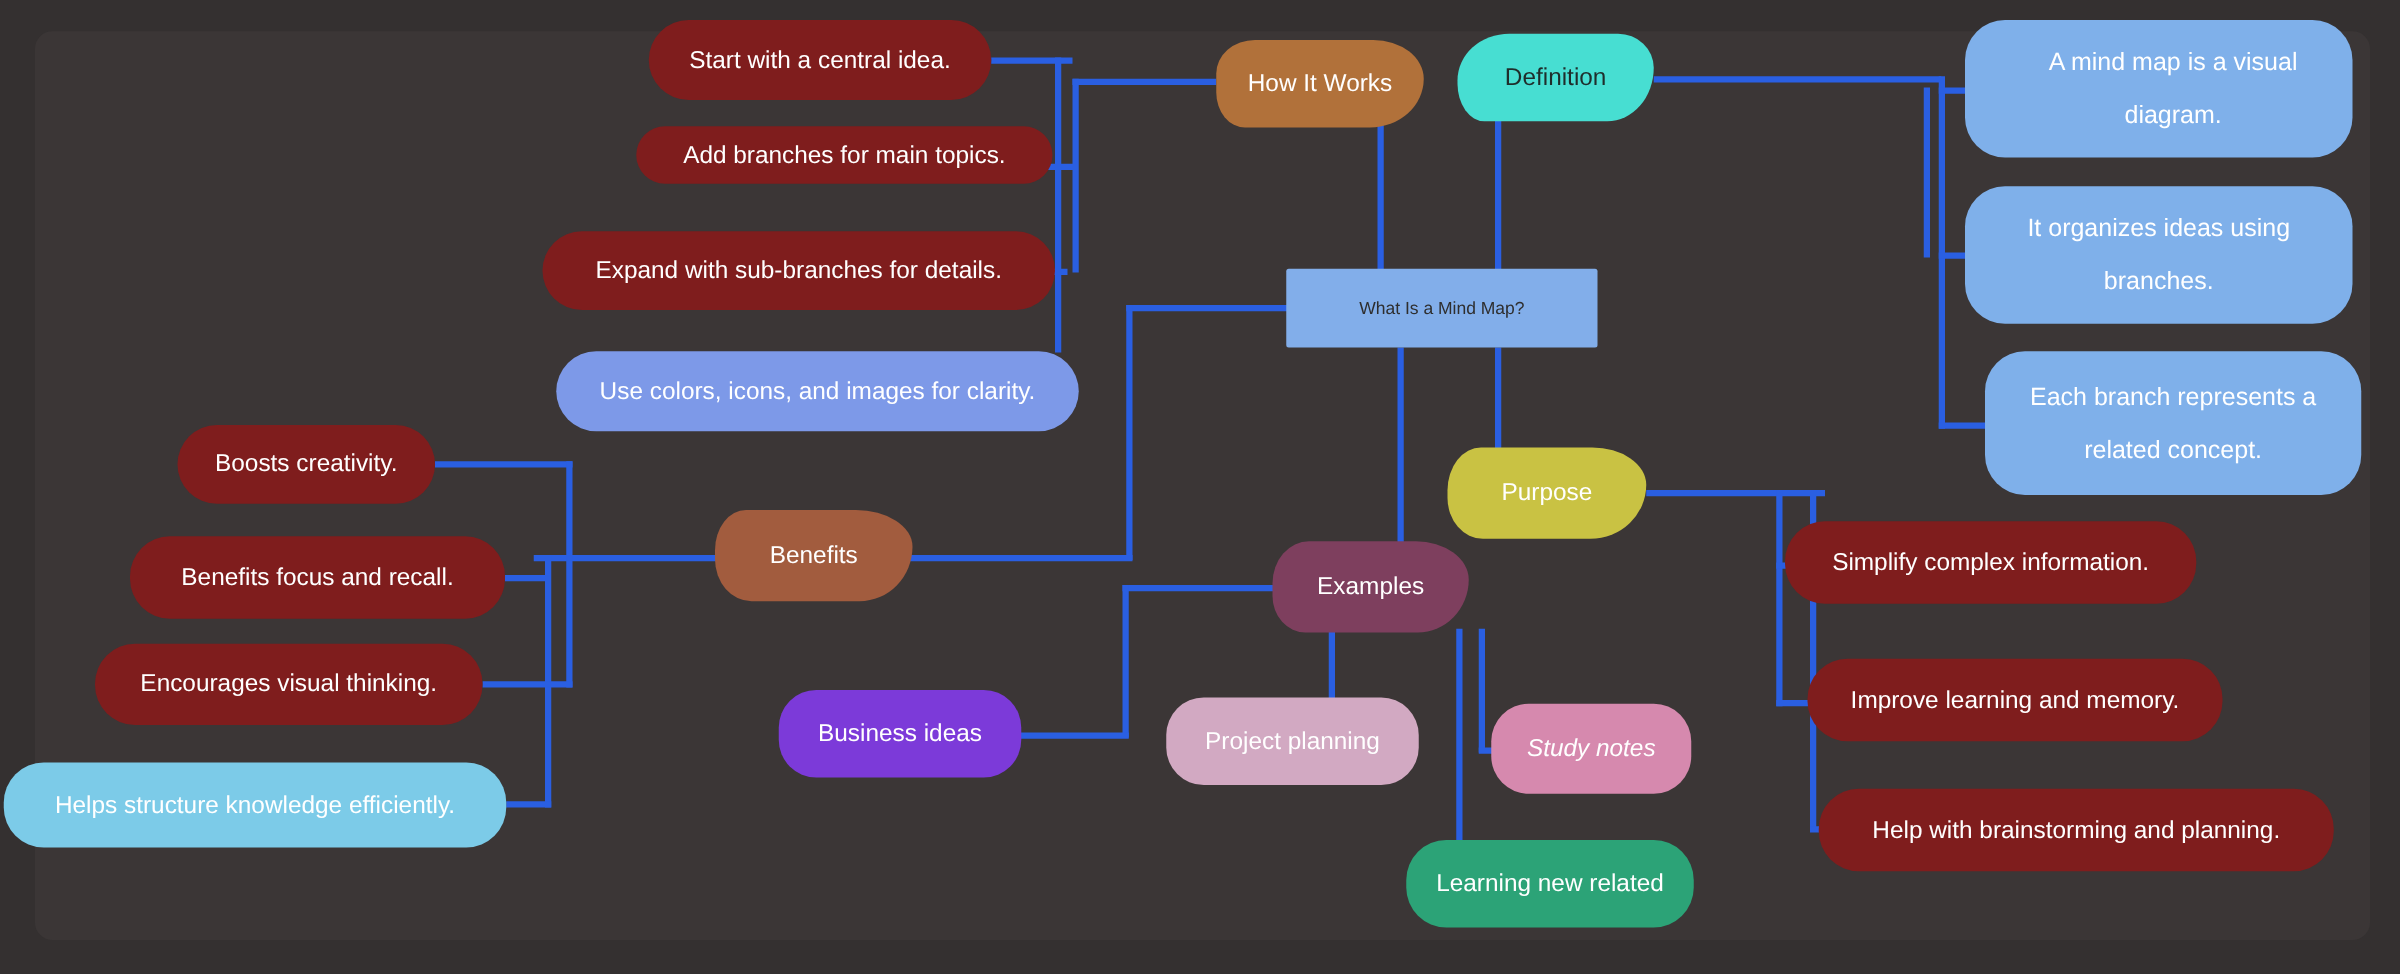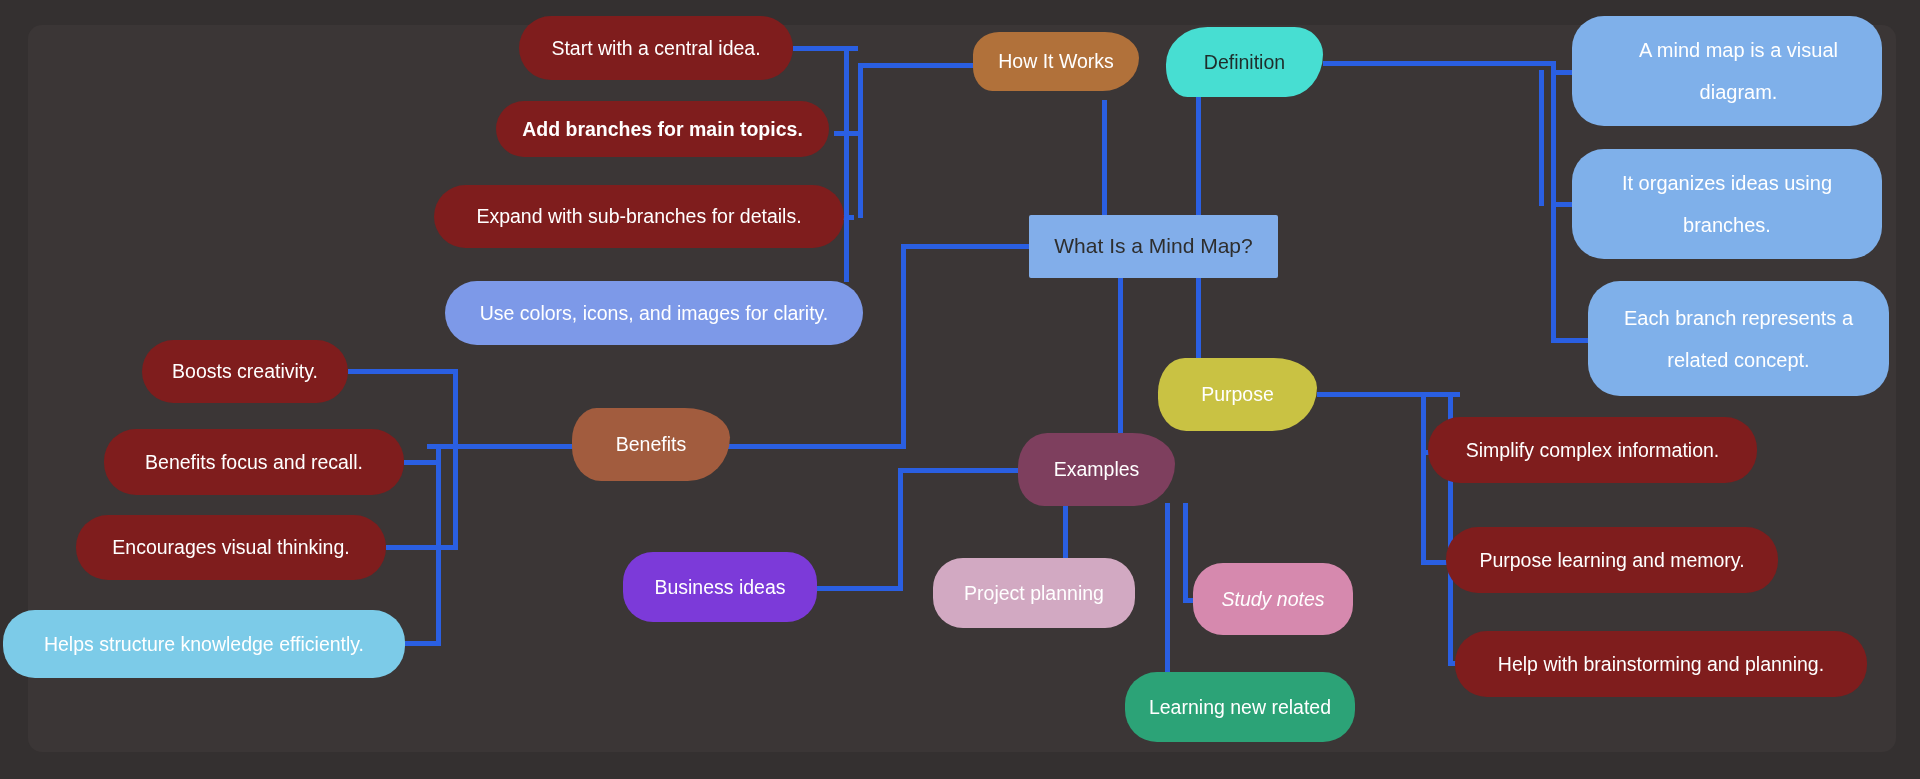--- a/index.html
+++ b/index.html
@@ -7,21 +7,21 @@
   .stage{position:relative;width:1920px;height:779px;background:#343030;overflow:hidden;}
   .panel{position:absolute;left:28px;top:25px;width:1868px;height:727px;background:#3b3636;border-radius:14px;}
   .edge{position:absolute;background:#2a5fe2;z-index:1;}
   .n{position:absolute;display:flex;align-items:center;justify-content:center;
      color:#ffffff;font-size:19.5px;text-align:center;z-index:2;line-height:1.35;
      padding:0 10px;box-sizing:border-box;}
   .pill{background:#7f1d1d;border-radius:32px;}
   .pill2{background:#7fb0ea;border-radius:32px;font-size:20px;line-height:2.1;padding:0 14px;}
   .periwinkle{background:#7d99e8;}
   .cyan{background:#7ccbe8;}
-  .rect{background:#82aeea;color:#2e2e2e;font-size:21px;}
+  .rect{background:#82aeea;color:#2e2e2e;font-size:14px;}
   .blob-brown{background:#b1713a;border-radius:46px 60px 64px 34px/40px 46px 58px 42px;}
   .blob-turquoise{background:#47ded2;color:#1f2d2b;border-radius:58px 40px 52px 30px/52px 38px 60px 42px;}
   .blob-sienna{background:#a25c3e;border-radius:34px 62px 58px 40px/44px 40px 60px 46px;}
   .blob-citron{background:#c9c243;border-radius:36px 58px 60px 38px/46px 40px 58px 44px;}
   .blob-plum{background:#7e3f5e;border-radius:40px 58px 56px 36px/46px 42px 58px 40px;}
   .round-purple{background:#7c3ad9;border-radius:30px;}
   .round-mauve{background:#d2a9c2;border-radius:30px;}
   .round-pink{background:#d689ae;border-radius:30px;}
   .round-green{background:#2ca377;border-radius:32px;}
 </style>
@@ -71,40 +71,40 @@
   <div class="edge" style="left:898px;top:468px;width:122px;height:5px;"></div>
   <div class="edge" style="left:898px;top:468px;width:5px;height:122px;"></div>
   <div class="edge" style="left:787px;top:586px;width:116px;height:5px;"></div>
   <div class="edge" style="left:1063px;top:503px;width:5px;height:57px;"></div>
   <div class="edge" style="left:1183px;top:503px;width:5px;height:99px;"></div>
   <div class="edge" style="left:1183px;top:598px;width:14px;height:5px;"></div>
   <div class="edge" style="left:1165px;top:503px;width:5px;height:171px;"></div>
 
   <div class="n rect" style="left:1029px;top:215px;width:249px;height:63px;border-radius:2px;">What Is a Mind Map?</div>
 
-  <div class="n blob-brown" style="left:973px;top:32px;width:166px;height:59px;">How It Works</div>
+  <div class="n blob-brown" style="left:973px;top:32px;width:166px;height:70px;">How It Works</div>
   <div class="n pill" style="left:519px;top:16px;width:274px;height:64px;">Start with a central idea.</div>
-  <div class="n pill" style="left:496px;top:101px;width:333px;height:56px;font-weight:bold;">Add branches for main topics.</div>
+  <div class="n pill" style="left:509px;top:101px;width:333px;height:46px;">Add branches for main topics.</div>
   <div class="n pill" style="left:434px;top:185px;width:410px;height:63px;">Expand with sub-branches for details.</div>
   <div class="n pill periwinkle" style="left:445px;top:281px;width:418px;height:64px;text-align:center;">Use colors, icons, and images for clarity.</div>
 
   <div class="n blob-turquoise" style="left:1166px;top:27px;width:157px;height:70px;">Definition</div>
   <div class="n pill2" style="left:1572px;top:16px;width:310px;height:110px;padding-left:37px;">A mind map is a visual diagram.</div>
   <div class="n pill2" style="left:1572px;top:149px;width:310px;height:110px;">It organizes ideas using branches.</div>
   <div class="n pill2" style="left:1588px;top:281px;width:301px;height:115px;">Each branch represents a related concept.</div>
 
   <div class="n blob-sienna" style="left:572px;top:408px;width:158px;height:73px;">Benefits</div>
   <div class="n pill" style="left:142px;top:340px;width:206px;height:63px;">Boosts creativity.</div>
   <div class="n pill" style="left:104px;top:429px;width:300px;height:66px;">Benefits focus and recall.</div>
   <div class="n pill" style="left:76px;top:515px;width:310px;height:65px;">Encourages visual thinking.</div>
   <div class="n pill cyan" style="left:3px;top:610px;width:402px;height:68px;">Helps structure knowledge efficiently.</div>
 
   <div class="n blob-citron" style="left:1158px;top:358px;width:159px;height:73px;">Purpose</div>
   <div class="n pill" style="left:1428px;top:417px;width:329px;height:66px;">Simplify complex information.</div>
-  <div class="n pill" style="left:1446px;top:527px;width:332px;height:66px;">Purpose learning and memory.</div>
+  <div class="n pill" style="left:1446px;top:527px;width:332px;height:66px;">Improve learning and memory.</div>
   <div class="n pill" style="left:1455px;top:631px;width:412px;height:66px;">Help with brainstorming and planning.</div>
 
   <div class="n blob-plum" style="left:1018px;top:433px;width:157px;height:73px;">Examples</div>
   <div class="n round-purple" style="left:623px;top:552px;width:194px;height:70px;">Business ideas</div>
   <div class="n round-mauve" style="left:933px;top:558px;width:202px;height:70px;">Project planning</div>
   <div class="n round-pink" style="left:1193px;top:563px;width:160px;height:72px;font-style:italic;">Study notes</div>
   <div class="n round-green" style="left:1125px;top:672px;width:230px;height:70px;">Learning new related</div>
 </div>
 
 </body></html>

